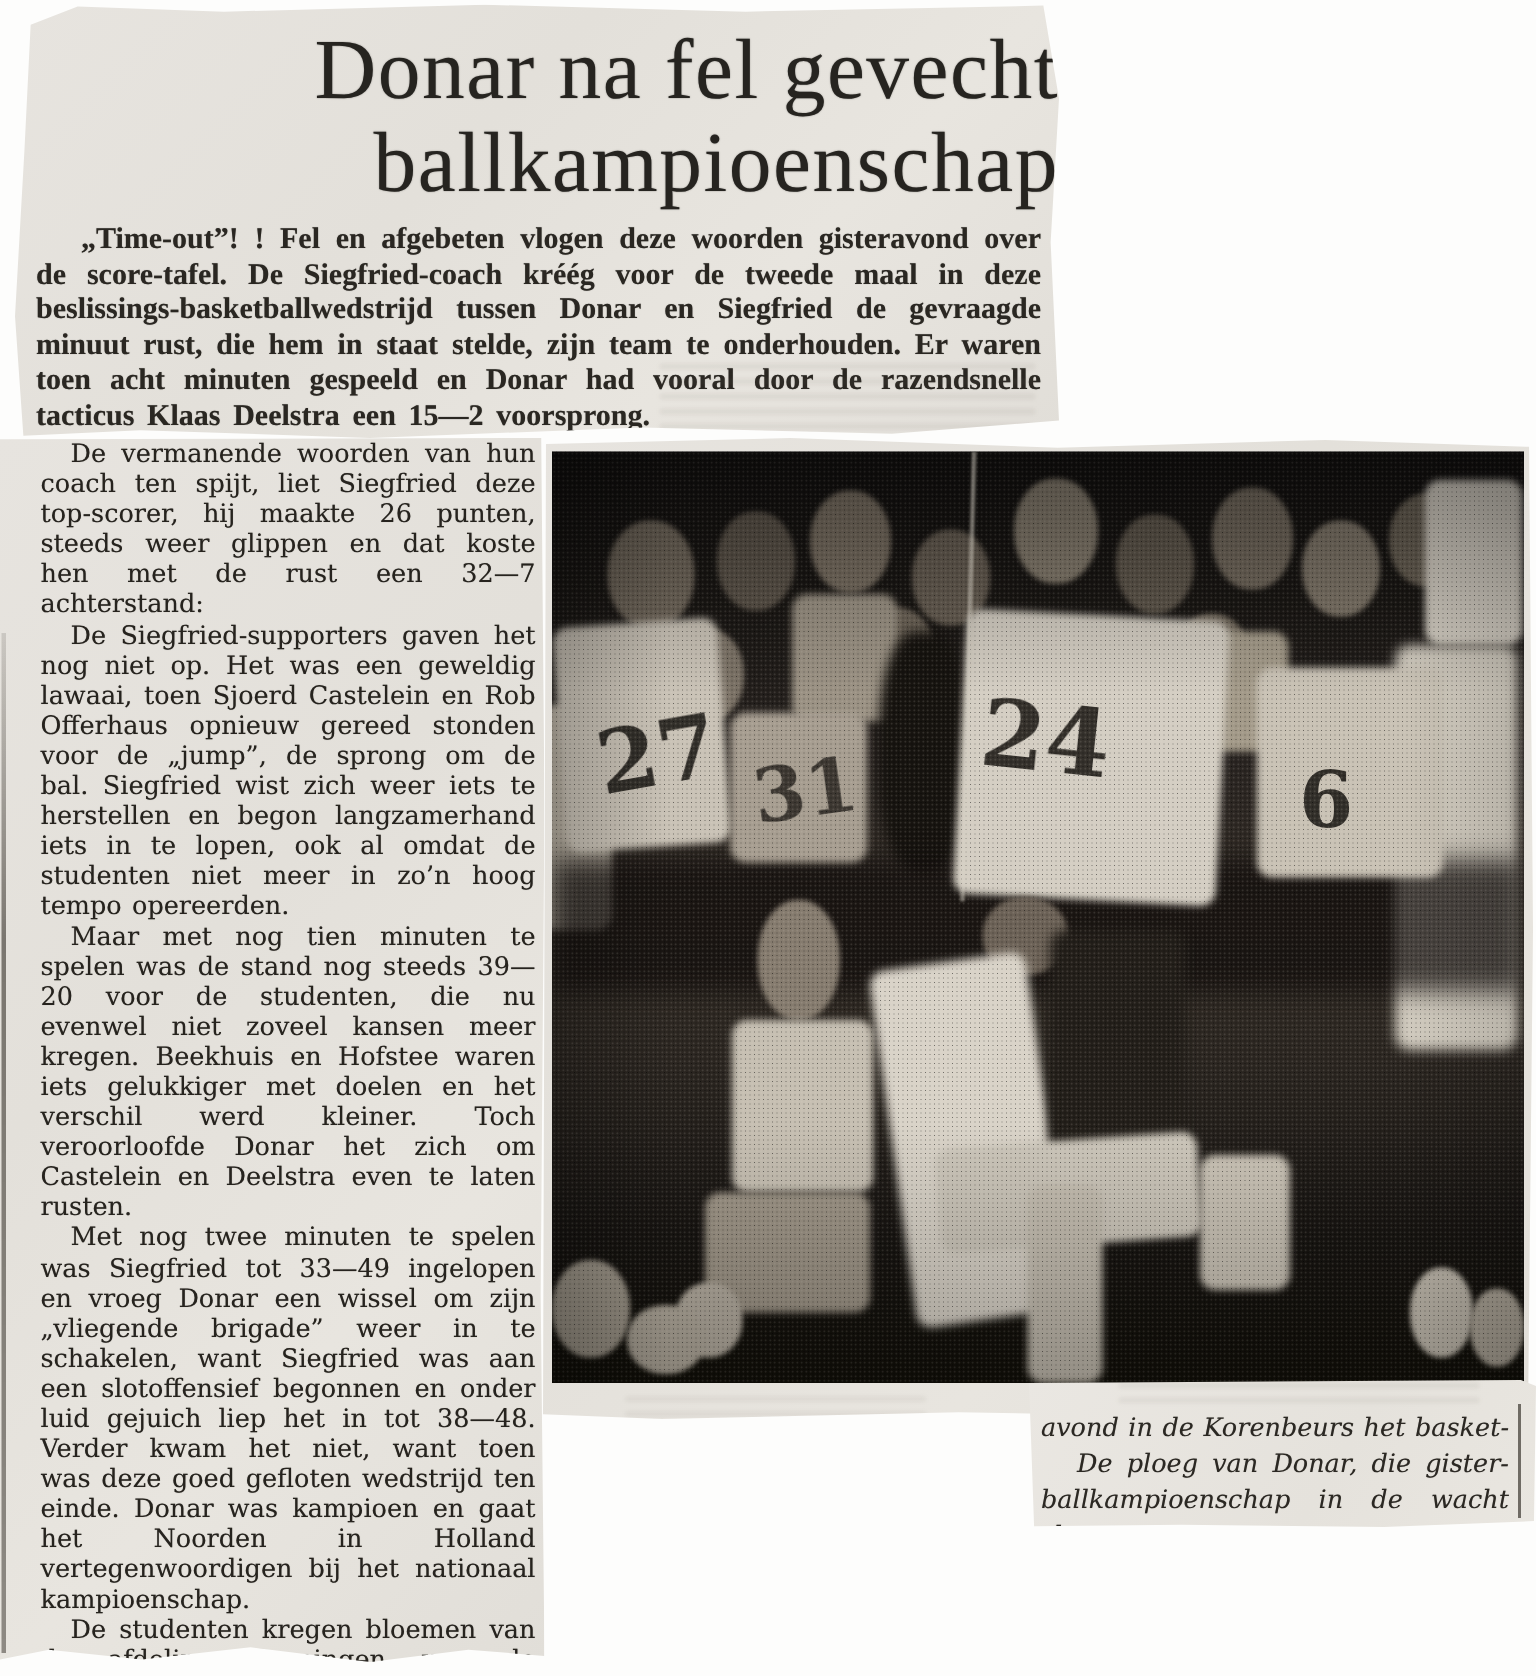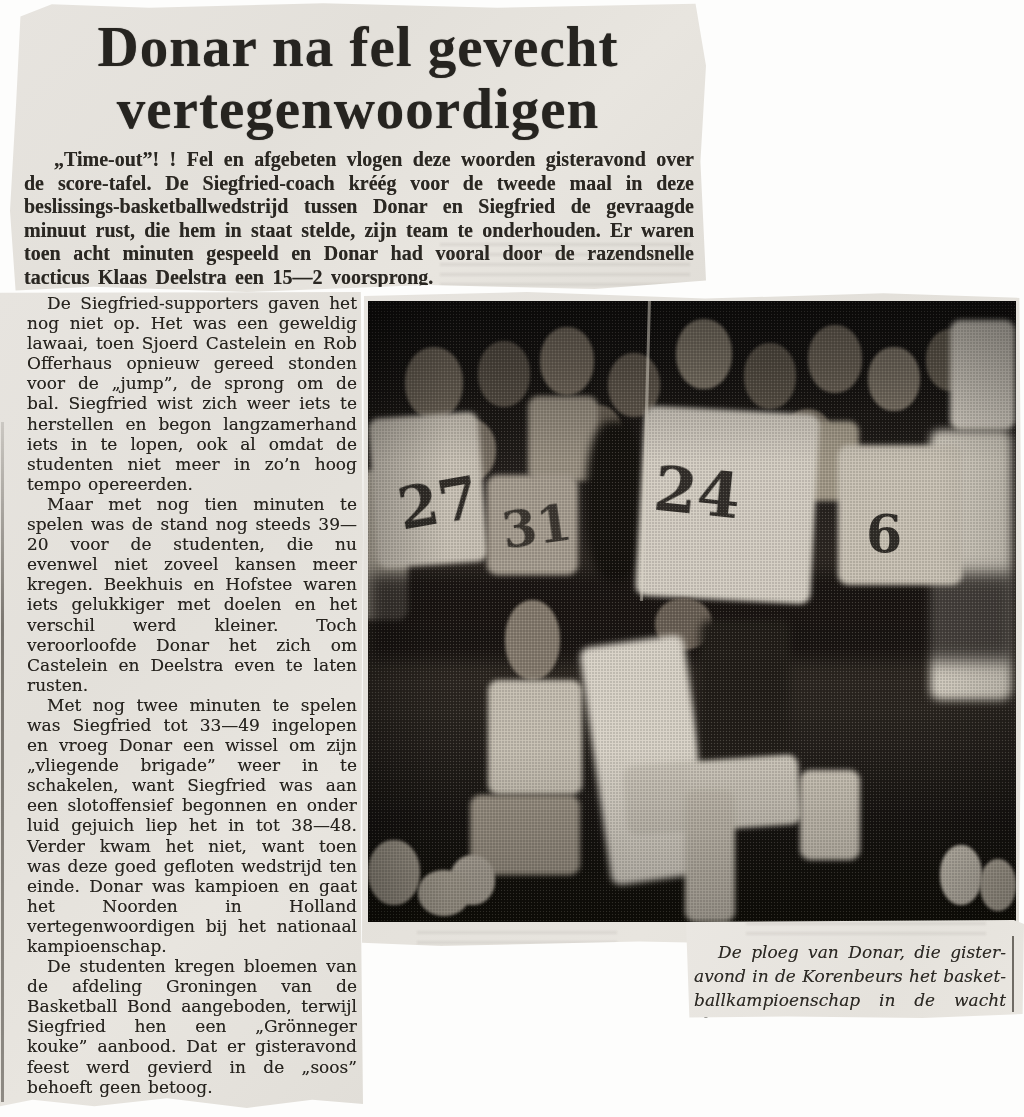--- a/index.html
+++ b/index.html
@@ -5,21 +5,21 @@
   html,body{margin:0;padding:0;background:#fdfdfc;}
   .stage{position:relative;width:1024px;height:1117px;overflow:hidden;background:#fdfdfc;
          font-family:"Liberation Serif","DejaVu Serif",serif;color:#26231f;}
   .piece{position:absolute;background:
       linear-gradient(135deg,#e7e4df 0%,#e3e0da 40%,#e8e5df 70%,#e1ded8 100%);
       box-shadow:0 2px 6px rgba(70,63,52,.28);}
   
   .hd{left:10px;top:2px;width:696px;height:290px;
       clip-path:polygon(1.5% 5%,6% .8%,20% 2%,45% .4%,70% 2%,98.5% .6%,100% 22%,99.2% 55%,100% 96%,
                         84% 99%,60% 97.6%,34% 100%,12% 98.2%,.8% 99.5%,0 72%,.9% 34%);}
-  .headline{margin-top:14px;text-align:center;font-weight:bold;font-size:57px;line-height:62px;
+  .headline{margin-top:14px;text-align:right;font-weight:normal;font-size:57px;line-height:62px;
       letter-spacing:1px;color:#262420;text-shadow:0 0 1px rgba(38,36,32,.55);}
   .lead{margin:8px 12px 0 14px;font-size:20px;font-weight:bold;line-height:23.6px;
       text-align:justify;text-indent:30px;word-spacing:3.5px;color:#2a2722;
       text-shadow:0 0 .6px rgba(42,39,34,.5);}
   
   .col{left:0;top:292px;width:363px;height:816px;
       clip-path:polygon(0 .1%,99.4% 0,100% 30%,99.3% 70%,100% 99.5%,86% 99%,68% 100%,46% 98.8%,
                         26% 99.8%,9% 99%,0 99.8%);}
   .col::before{content:"";position:absolute;left:1px;top:130px;bottom:6px;width:3px;
       background:linear-gradient(180deg,rgba(52,47,40,.15),rgba(52,47,40,.6) 30%,rgba(52,47,40,.5));
@@ -67,28 +67,29 @@
       rgba(0,0,0,0) 3px 10px);filter:blur(1.3px);opacity:.55;}
 </style>
 </head>
 <body>
 
 <div class="stage">
 
   <div class="piece hd">
     <div class="headline">
       <div>Donar na fel gevecht</div>
-      <div>vertegenwoordigen</div>
+      <div>ballkampioenschap</div>
     </div>
     <p class="lead">„Time-out”! !  Fel en afgebeten vlogen deze woorden gisteravond over de score-tafel.  De Siegfried-coach kréég voor de tweede maal in deze beslissings-basketballwedstrijd tussen Donar en Siegfried de gevraagde minuut rust, die hem in staat stelde, zijn team te onderhouden. Er waren toen acht minuten gespeeld en Donar had vooral door de razendsnelle tacticus Klaas Deelstra een 15—2 voorsprong.</p>
     <div class="ghost" style="left:430px;top:238px;width:250px;height:46px;"></div>
   </div>
 
   <div class="piece col">
     <div class="coltext">
+      <p>De vermanende woorden van hun coach ten spijt, liet Siegfried deze top-scorer, hij maakte 26 punten, steeds weer glippen en dat koste hen met de rust een 32—7 achterstand:</p>
       <p>De Siegfried-supporters gaven het nog niet op. Het was een geweldig lawaai, toen Sjoerd Castelein en Rob Offerhaus opnieuw gereed stonden voor de „jump”, de sprong om de bal. Siegfried wist zich weer iets te herstellen en begon langzamerhand iets in te lopen, ook al omdat de studenten niet meer in zo’n hoog tempo opereerden.</p>
       <p>Maar met nog tien minuten te spelen was de stand nog steeds 39—20 voor de studenten, die nu evenwel niet zoveel kansen meer kregen. Beekhuis en Hofstee waren iets gelukkiger met doelen en het verschil werd kleiner. Toch veroorloofde Donar het zich om Castelein en Deelstra even te laten rusten.</p>
       <p>Met nog twee minuten te spelen was Siegfried tot 33—49 ingelopen en vroeg Donar een wissel om zijn „vliegende brigade” weer in te schakelen, want Siegfried was aan een slotoffensief begonnen en onder luid gejuich liep het in tot 38—48. Verder kwam het niet, want toen was deze goed gefloten wedstrijd ten einde. Donar was kampioen en gaat het Noorden in Holland vertegenwoordigen bij het nationaal kampioenschap.</p>
       <p>De studenten kregen bloemen van de afdeling Groningen van de Basketball Bond aangeboden, terwijl Siegfried hen een „Grönneger kouke” aanbood. Dat er gisteravond feest werd gevierd in de „soos” behoeft geen betoog.</p>
 
     </div>
   </div>
 
   <div class="piece ph-piece">
     <div class="photo">
@@ -142,19 +143,19 @@
       <div class="halftone"></div>
       <div class="vignette"></div>
       <div class="crease"></div>
     </div>
     <div class="ghost" style="left:55px;top:638px;width:200px;height:14px;"></div>
   </div>
 
   <div class="piece cap">
     <div class="ghost" style="left:60px;top:2px;width:240px;height:13px;"></div>
     <div class="captext">
+      <div class="capline">avond in de Korenbeurs het basket-</div>
       <div class="capline first">De ploeg van Donar, die gister-</div>
-      <div class="capline">avond in de Korenbeurs het basket-</div>
       <div class="capline last">ballkampioenschap in de wacht sleepte</div>
     </div>
   </div>
 
 </div>
 
 </body></html>

